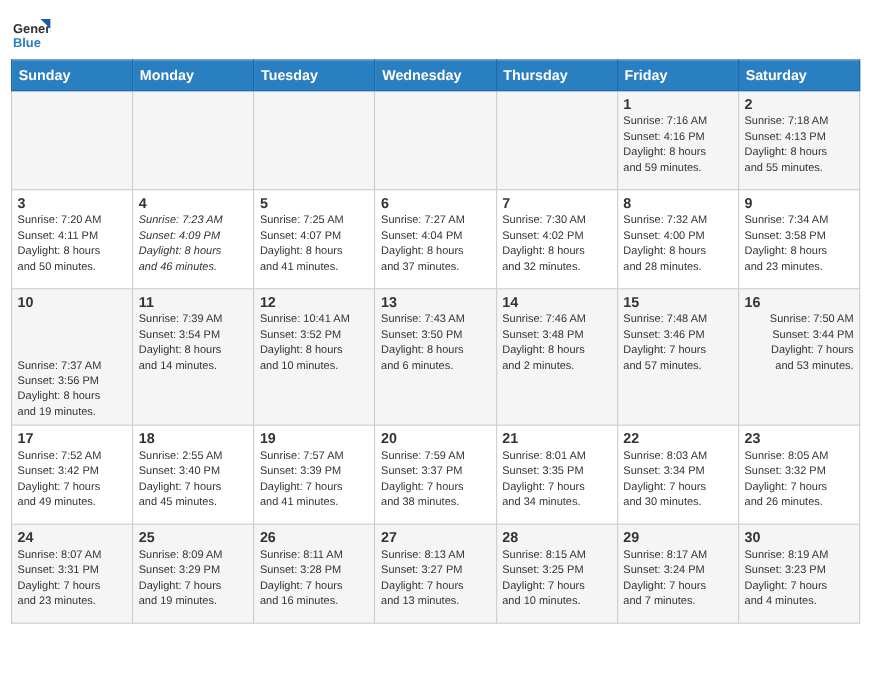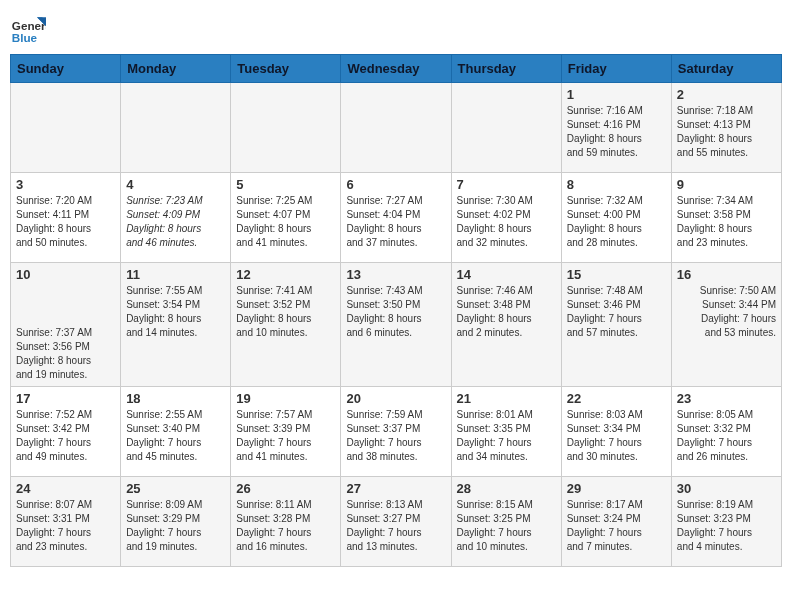--- a/index.html
+++ b/index.html
@@ -38,21 +38,21 @@
       color: #555;
       font-weight: normal;
     }
     table {
       width: 100%;
       border-collapse: collapse;
       table-layout: fixed;
     }
     thead th {
       background-color: #2a7fc1;
-      color: #0f172a;
+      color: #ffffff;
       text-align: left;
       padding: 6px 6px;
       font-size: 13px;
       font-weight: bold;
       border: 1px solid #1a6aaa;
     }
     tbody td {
       vertical-align: top;
       border: 1px solid #ccc;
       padding: 4px 5px;
@@ -188,28 +188,28 @@
       <tr>
         <td>
           <span class="day-number">10</span>
           <div class="day-info" style="white-space: pre-line; margin-top: 44px;">Sunrise: 7:37 AM
 Sunset: 3:56 PM
 Daylight: 8 hours
 and 19 minutes.</div>
         </td>
         <td>
           <span class="day-number">11</span>
-          <div class="day-info" style="white-space: pre-line;">Sunrise: 7:55 AM
+          <div class="day-info" style="white-space: pre-line;">Sunrise: 7:39 AM
 Sunset: 3:54 PM
 Daylight: 8 hours
 and 14 minutes.</div>
         </td>
         <td>
           <span class="day-number">12</span>
-          <div class="day-info" style="white-space: pre-line;">Sunrise: 7:41 AM
+          <div class="day-info" style="white-space: pre-line;">Sunrise: 10:41 AM
 Sunset: 3:52 PM
 Daylight: 8 hours
 and 10 minutes.</div>
         </td>
         <td>
           <span class="day-number">13</span>
           <div class="day-info" style="white-space: pre-line;">Sunrise: 7:43 AM
 Sunset: 3:50 PM
 Daylight: 8 hours
 and 6 minutes.</div>

